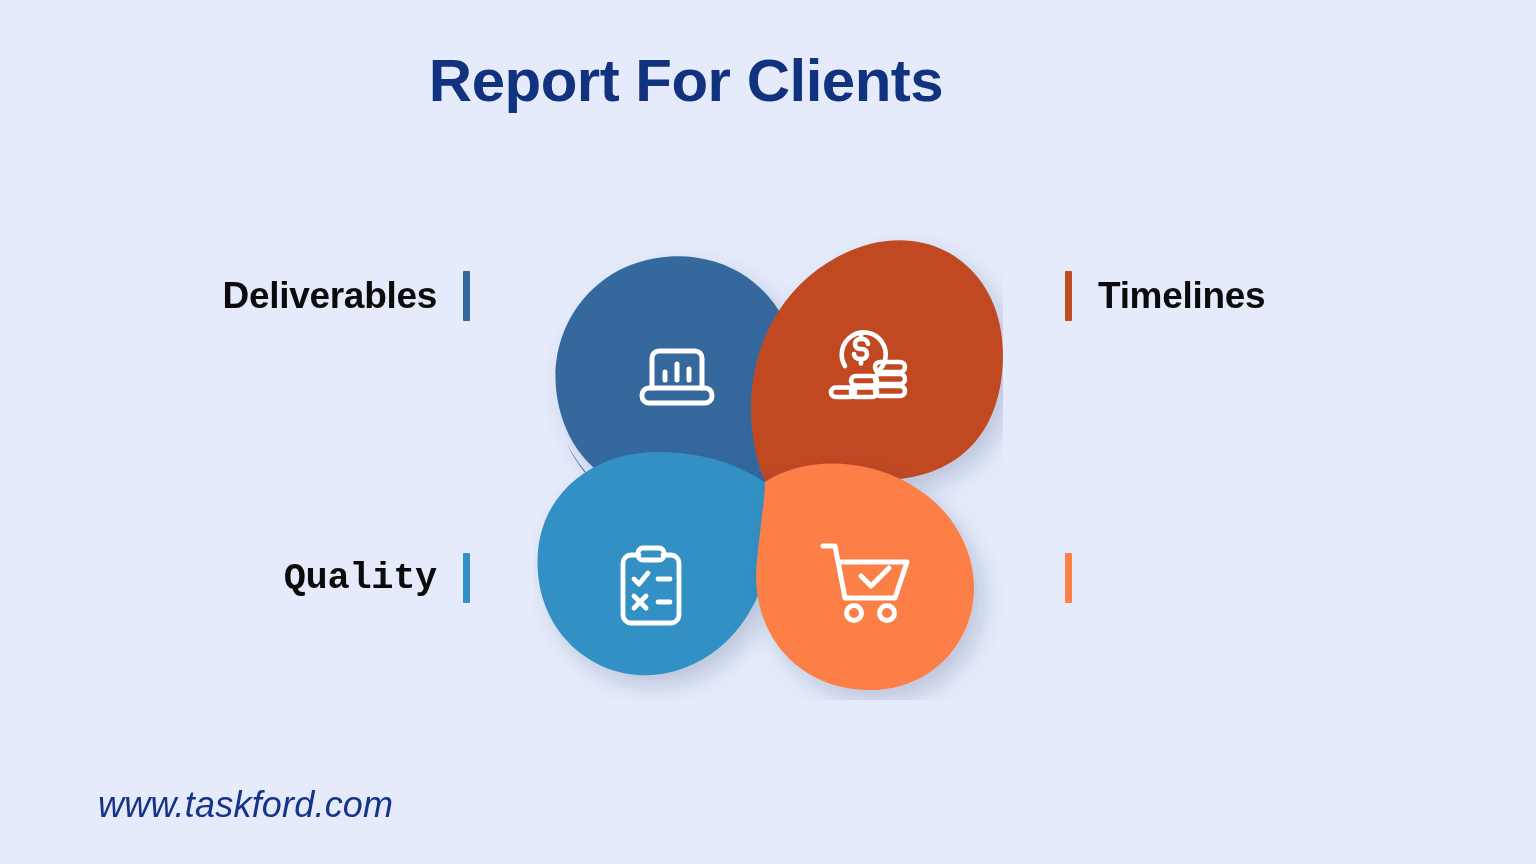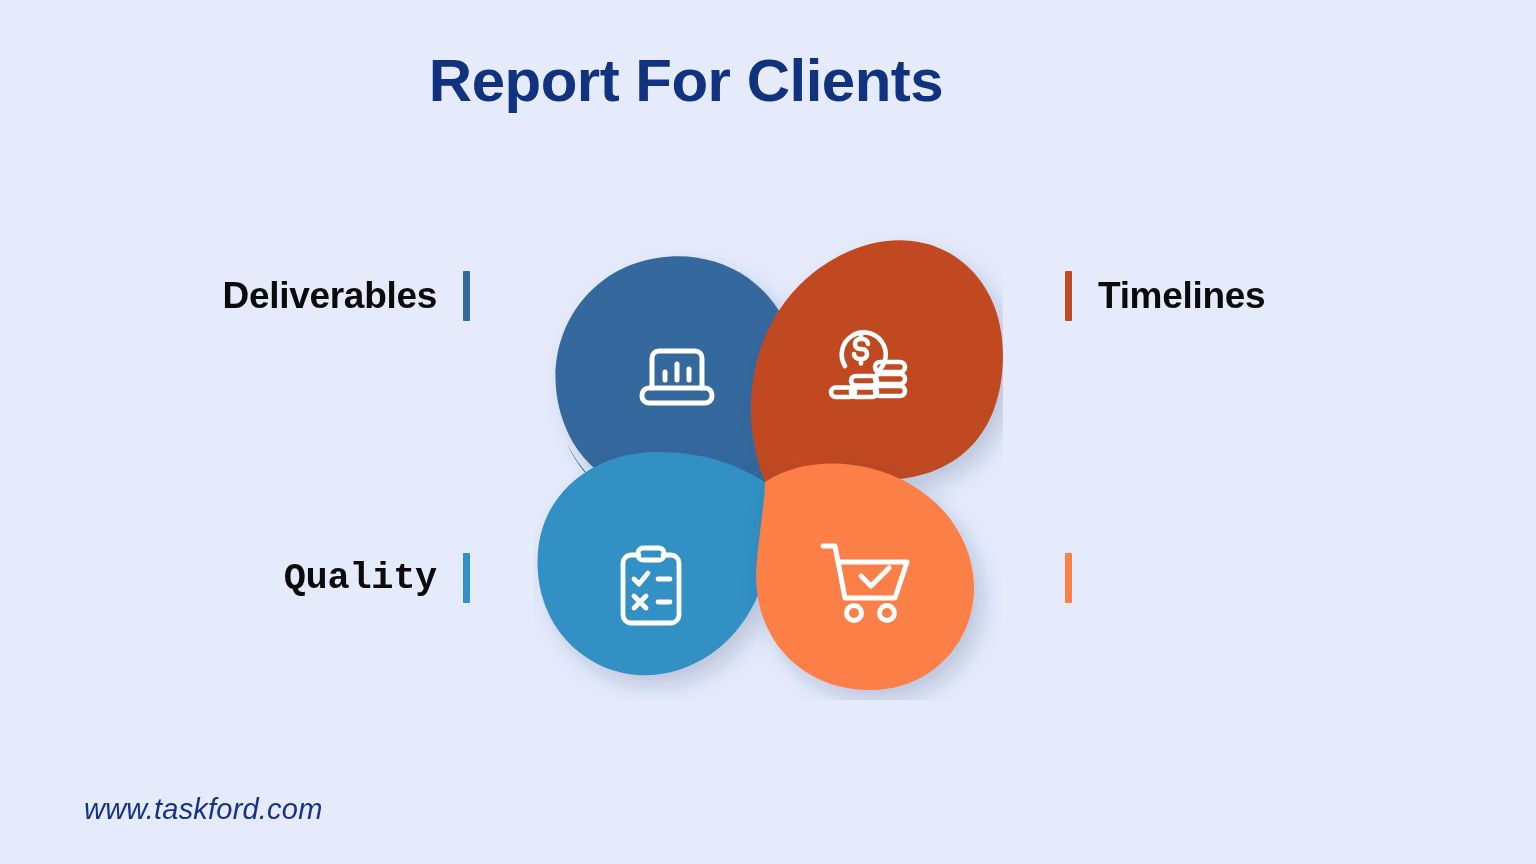--- a/index.html
+++ b/index.html
@@ -74,23 +74,23 @@
     left: 533px;
     top: 30px;
     width: 470px;
     height: 470px;
   }
   .pinwheel svg { display: block; width: 470px; height: 470px; }
 
   
   .footer-url {
     position: absolute;
-    left: 84px;
+    left: 98px;
     bottom: 38px;
-    font-size: 29px;
+    font-size: 36px;
     font-style: italic;
     color: #15338a;
     letter-spacing: 0.2px;
     margin-top: 40px;
   }
 </style>
 </head>
 <body>
 
 <div class="page-title">Report For Clients</div>

